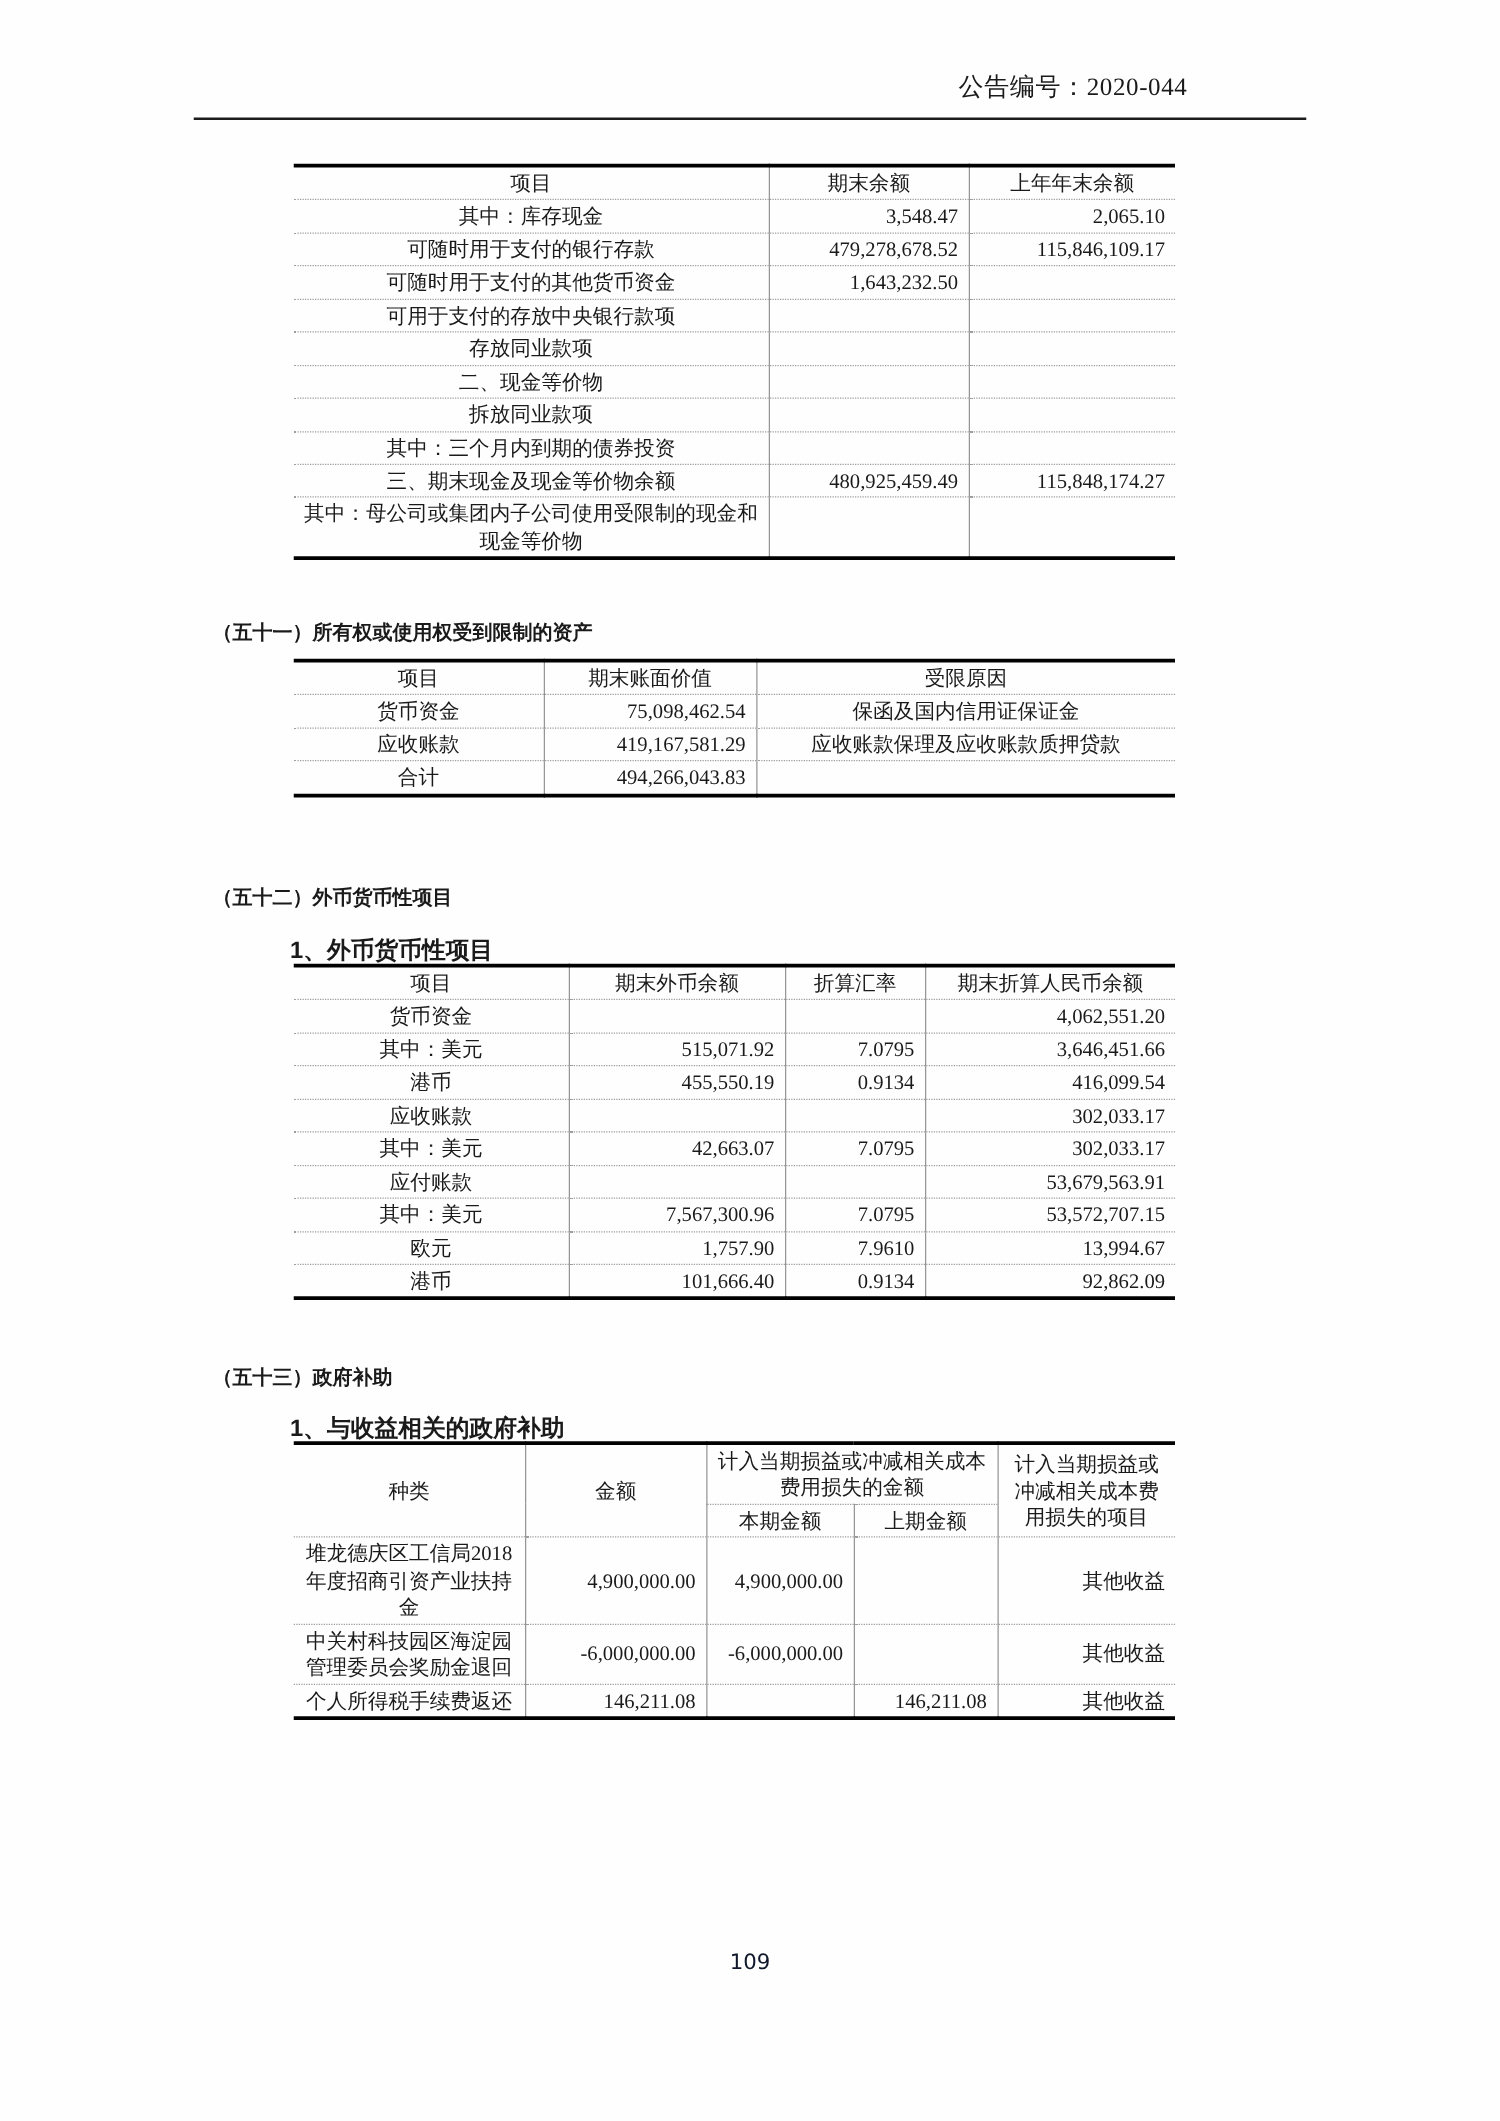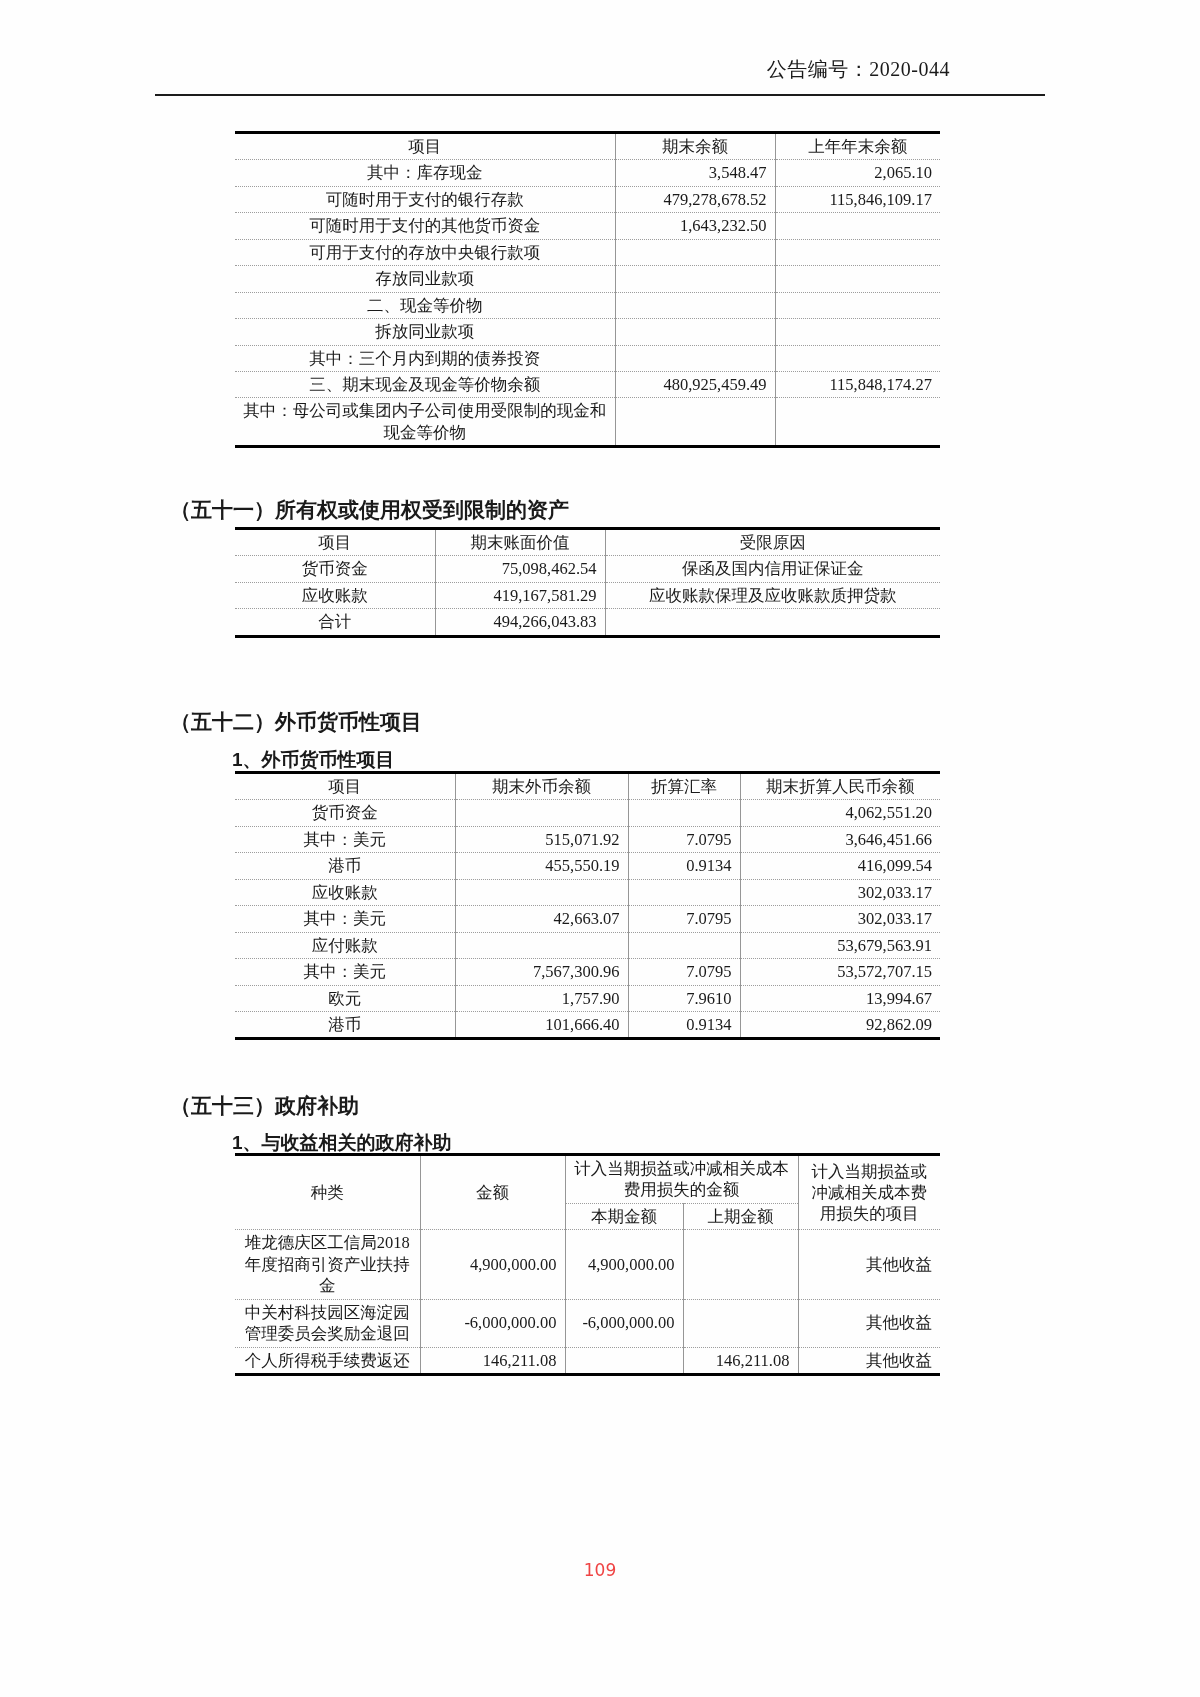--- a/index.html
+++ b/index.html
@@ -12,21 +12,21 @@
   }
   .doc-number {
     position:absolute; top:56px; left:0; width:950px; text-align:right;
     font-size:20px; letter-spacing:0.5px;
   }
   .header-rule {
     position:absolute; top:94px; left:155px; width:890px; height:0;
     border-top:2px solid #1c1c1c;
   }
   .section-title {
-    position:absolute; left:170px; font-size:21px; font-weight:bold;
+    position:absolute; left:170px; font-size:16px; font-weight:bold;
     font-family:"Liberation Sans","DejaVu Sans",sans-serif;
   }
   .sub-title {
     position:absolute; left:232px; font-size:19px; font-weight:bold;
     font-family:"Liberation Sans","DejaVu Sans",sans-serif;
   }
   table.fin {
     position:absolute; left:235px; width:705px;
     border-collapse:collapse; table-layout:fixed;
     font-size:16.5px; line-height:1.3;
@@ -40,21 +40,21 @@
   }
   table.fin th { font-weight:normal; text-align:center; }
   table.fin th:first-child, table.fin td:first-child { border-left:none; }
   table.fin th:last-child,  table.fin td:last-child  { border-right:none; }
   td.lbl { text-align:center; }
   td.ind { padding-left:62px; }
   td.num { text-align:right; padding-right:10px; }
   td.ctr { text-align:center; }
   .footer-pagenum {
     position:absolute; top:1560px; left:0; width:1200px; text-align:center;
-    font-size:17px; color:#ef4444;
+    font-size:17px; color:#0f172a;
     font-family:"DejaVu Sans","Liberation Sans",sans-serif;
   }
 </style>
 </head>
 <body>
 
 <div class="page">
 
   <div class="doc-number">公告编号：2020-044</div>
   <div class="header-rule"></div>

